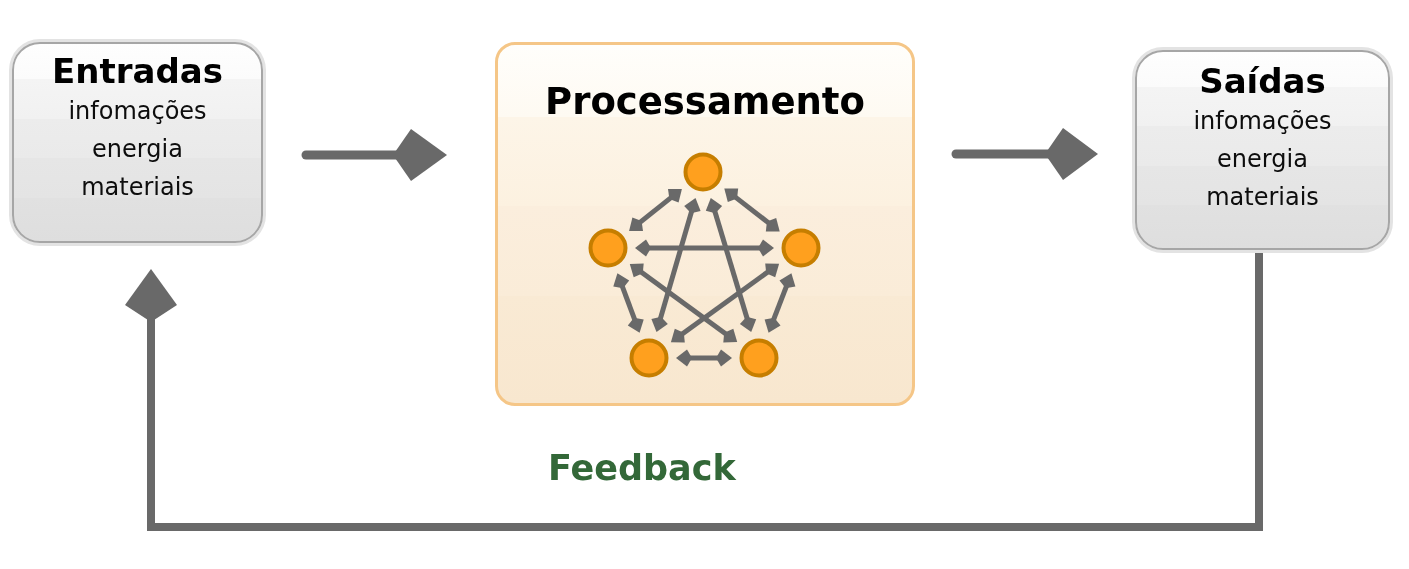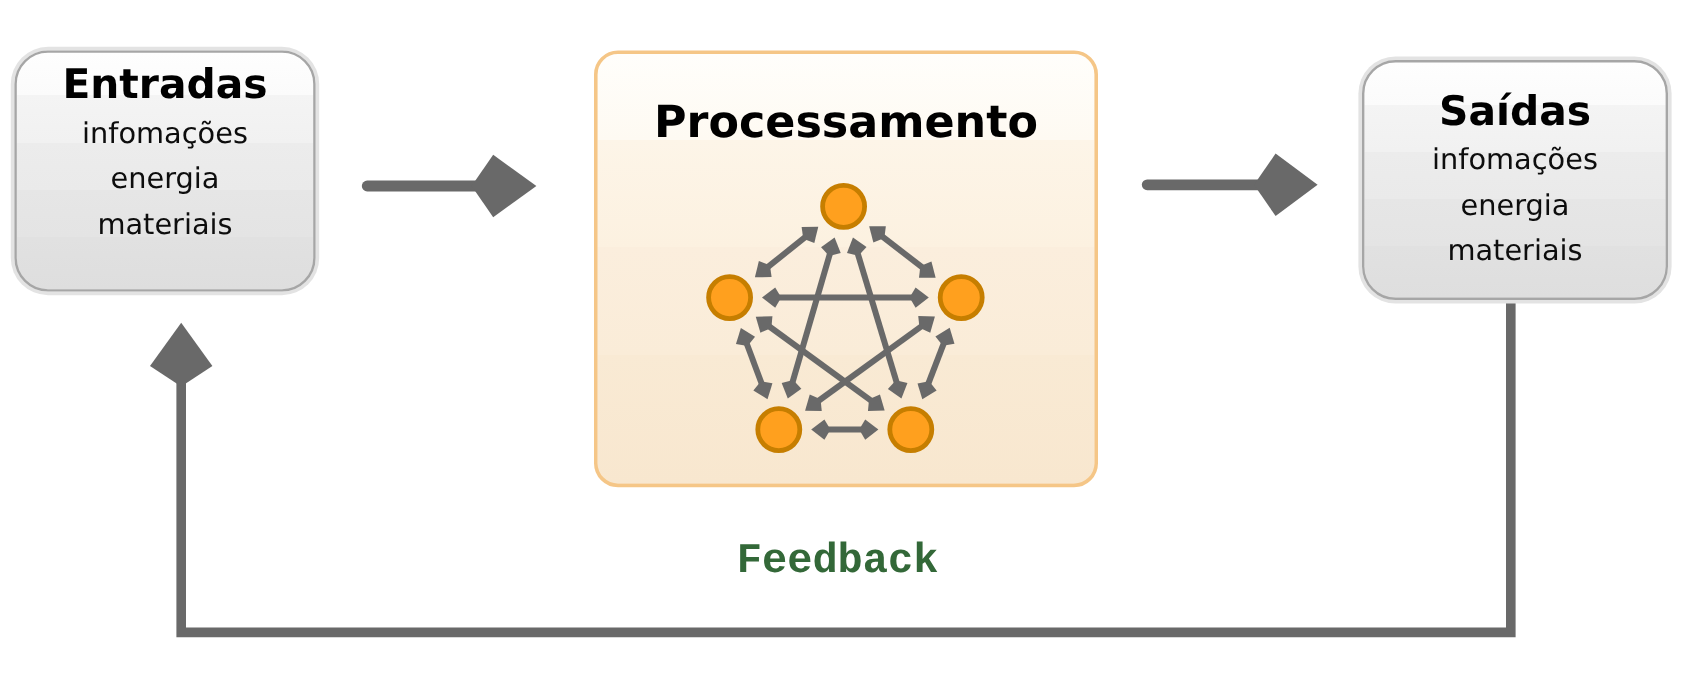--- a/index.html
+++ b/index.html
@@ -17,43 +17,42 @@
     border-radius:28px;
     background:linear-gradient(180deg,
       #fefefe 0%, #fbfbfb 18%,
       #f4f4f4 18%, #f1f1f1 38%,
       #ececec 38%, #eaeaea 58%,
       #e6e6e6 58%, #e4e4e4 78%,
       #e1e1e1 78%, #dedede 100%);
     box-shadow:0 0 0 3px #e3e3e3;
   }
   .box-entradas{left:12px;top:42px;width:251px;height:201px;padding-top:6px;}
-  .box-saidas{left:1135px;top:50px;width:255px;height:200px;padding-top:20px;}
+  .box-saidas{left:1135px;top:50px;width:255px;height:200px;padding-top:8px;}
   .box-process{
     left:495px;top:42px;width:420px;height:364px;
     border:3px solid var(--process-border);
     border-radius:20px;
     background:linear-gradient(180deg,
       #fffefb 0%, #fefaf2 20%,
       #fdf5e8 20%, #fcf1e0 45%,
       #fbeedd 45%, #faecd8 70%,
       #f9ead4 70%, #f8e7cf 100%);
   }
   .box-title{font-weight:bold;font-size:34px;line-height:42px;color:#000;}
   .box-line{font-size:24px;line-height:38px;color:#0d0d0d;}
   .process-title{
     position:absolute;left:0;top:35px;width:100%;
     font-weight:bold;font-size:37px;line-height:44px;color:#000;
   }
   .network-svg{position:absolute;left:-3px;top:-3px;width:420px;height:364px;}
   .feedback-label{
     position:absolute;left:548px;top:446px;width:300px;
-    text-align:center;font-weight:bold;font-size:35px;line-height:44px;
+    font-weight:bold;font-size:35px;line-height:44px;
     color:var(--feedback-green);
-    font-family:Liberation Mono, monospace;
   }
 </style>
 </head>
 <body>
 
 <div class="canvas">
 
   <svg class="layer" viewBox="0 0 1409 569">
     <g>
       <line class="conn-line" x1="306" y1="155" x2="399" y2="155"></line>

